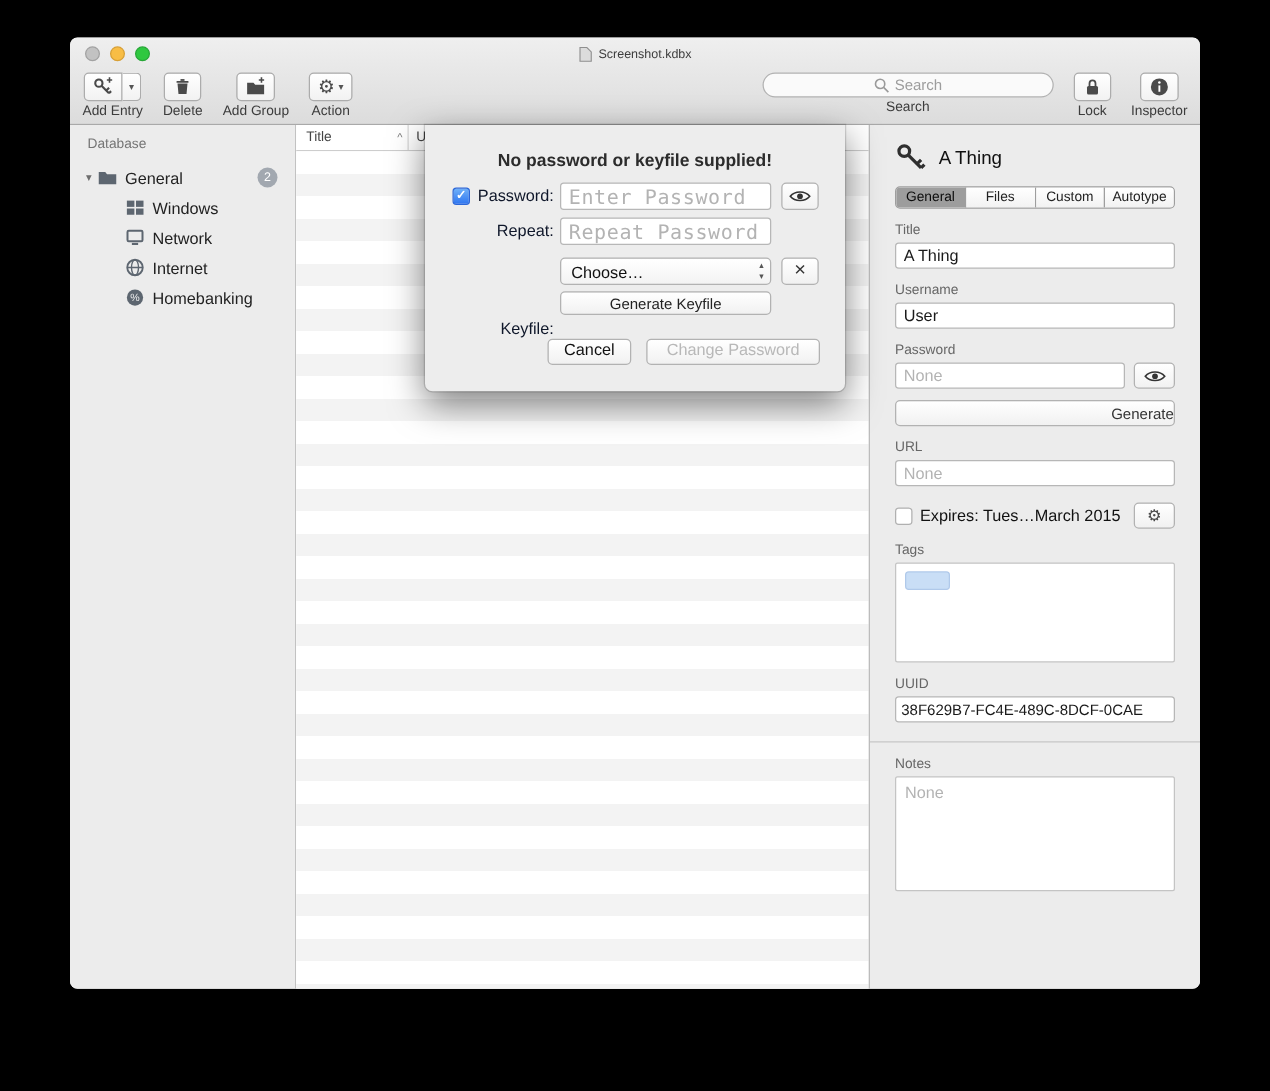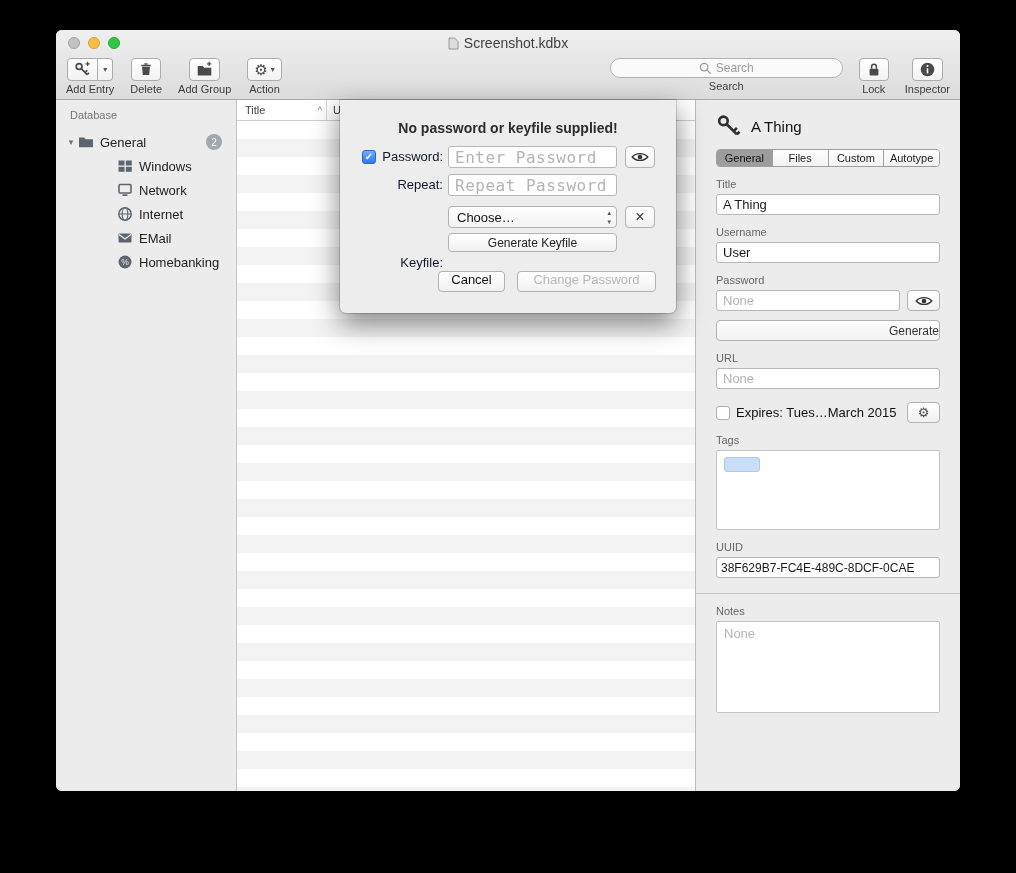--- a/index.html
+++ b/index.html
@@ -23,21 +23,21 @@
     position:absolute; left:0; top:0; right:0; height:70px;
     background:linear-gradient(#efefef,#dcdcdc);
     border-bottom:1px solid #a9a9a9;
   }
   .titlebar { height:26px; position:relative; display:flex; align-items:center; justify-content:center; gap:5px; }
   .traffic { position:absolute; left:12px; top:7px; display:flex; gap:8px; }
   .light { width:12px; height:12px; border-radius:50%; display:inline-block; }
   .light.gray   { background:#c2c2c2; border:1px solid #a2a2a2; }
   .light.yellow { background:#f8bd45; border:1px solid #d8a036; }
   .light.green  { background:#2fc840; border:1px solid #27a737; }
-  .win-title { font-size:14px; color:#3e3e3e; }
+  .win-title { font-size:10px; color:#3e3e3e; }
   .doc-icon { display:inline-flex; }
 
   .toolbar { height:44px; display:flex; justify-content:space-between; align-items:flex-start; padding:2px 10px 0; }
   .tb-group { display:flex; gap:16px; }
   .tb-item { display:flex; flex-direction:column; align-items:center; gap:2px; }
   .tb-btn {
     height:23px; min-width:30px;
     background:linear-gradient(#ffffff,#f2f2f2);
     border:1px solid #acacac; border-radius:4px;
     display:flex; align-items:center; justify-content:center;
@@ -59,21 +59,21 @@
 
   
   .sidebar {
     position:absolute; left:0; top:70px; width:181px; bottom:0;
     background:#ececec; border-right:1px solid #c2c2c2; padding-top:9px;
   }
   .sb-header { font-size:11px; color:#757575; padding-left:14px; margin-bottom:9px; }
   .sb-row { height:24px; display:flex; align-items:center; font-size:13px; color:#222; position:relative; }
   .sb-disclosure { width:14px; margin-left:8px; font-size:9px; color:#6e6e6e; text-align:center; }
   .sb-icon { width:16px; height:16px; margin-right:6px; display:inline-flex; }
-  .sb-child { padding-left:29px;margin-left:32px; }
+  .sb-child { padding-left:44px; }
   .sb-badge {
     position:absolute; right:14px; min-width:16px; height:16px; border-radius:8px;
     background:#a2a8b0; color:#fff; font-size:10px;
     display:flex; align-items:center; justify-content:center; padding:0 4px;
   }
 
   
   .table { position:absolute; left:181px; top:70px; width:458px; bottom:0; background:#fff; }
   .t-header { height:21px; border-bottom:1px solid #cdcdcd; display:flex; align-items:center; font-size:11px; color:#444; background:#fff; }
   .th-title { width:89px; height:100%; display:flex; align-items:center; justify-content:space-between; padding:0 4px 0 8px; }
@@ -339,29 +339,20 @@
       <span class="sb-icon">
         <svg width="16" height="16" viewBox="0 0 16 16">
             <circle cx="8" cy="8" r="6.2" fill="none" stroke="#5d6670" stroke-width="1.5"></circle>
             <ellipse cx="8" cy="8" rx="2.8" ry="6.2" fill="none" stroke="#5d6670" stroke-width="1.1"></ellipse>
             <line x1="1.8" y1="8" x2="14.2" y2="8" stroke="#5d6670" stroke-width="1.1"></line>
           </svg>
       </span>
       <span>Internet</span>
     </div>
 
-    <div class="sb-row sb-child">
-      <span class="sb-icon">
-        <svg width="16" height="16" viewBox="0 0 16 16">
-            <rect x="1.5" y="3.5" width="13" height="9" rx="1" fill="#5d6670"></rect>
-            <path d="M2 4.5 l6 4.5 6-4.5" stroke="#ececec" stroke-width="1.2" fill="none"></path>
-          </svg>
-      </span>
-      <span>EMail</span>
-    </div>
 
     <div class="sb-row sb-child">
       <span class="sb-icon">
         <svg width="16" height="16" viewBox="0 0 16 16">
             <circle cx="8" cy="8" r="6.5" fill="#5d6670"></circle>
             <text x="8" y="11" text-anchor="middle" font-size="8.5" fill="#ececec" font-family="Liberation Sans, sans-serif">%</text>
           </svg>
       </span>
       <span>Homebanking</span>
     </div>

